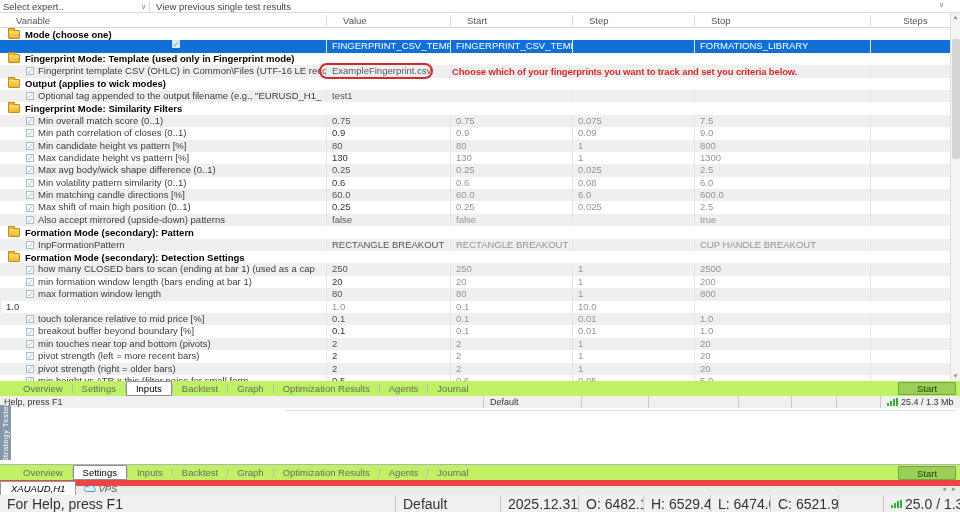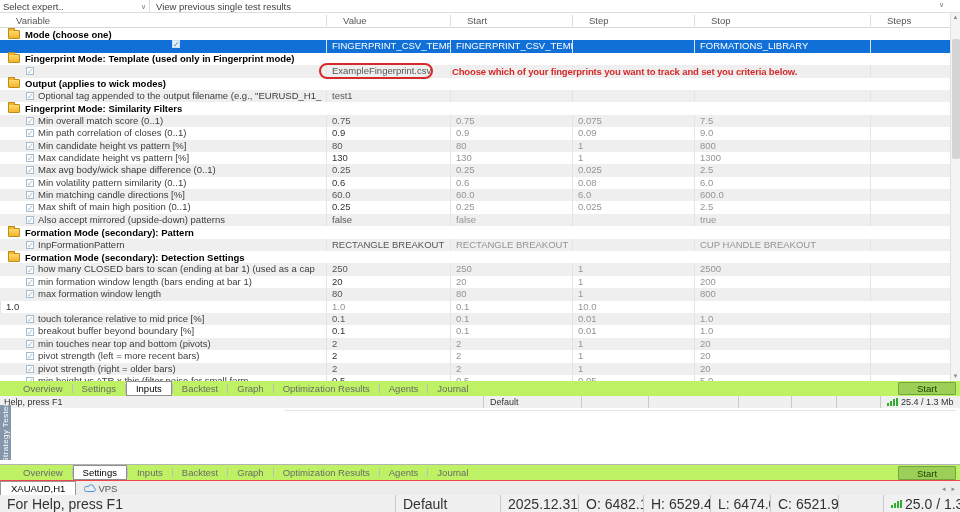--- a/index.html
+++ b/index.html
@@ -13,21 +13,21 @@
   .combo .txt { flex:1; }
   .chev { color:#777; font-size:7px; line-height:1; }
   .toolbar .hint { padding-left:6px; color:#444; }
   .toolbar .right-chev { position:absolute; right:16px; top:1px; }
 
   
   .thead { height:15px; display:grid; grid-template-columns:326px 124px 122px 122px 176px 1fr;
            border-bottom:1px solid #d6d6d6; align-items:center; color:#555; }
   .thead .hcell { padding-left:16px; border-left:1px solid #dcdcdc; height:11px; line-height:11px; }
   .thead .hcell:first-child { border-left:none; }
-  .thead .h-steps { text-align:left; padding-right:16px; }
+  .thead .h-steps { text-align:center; padding-right:16px; }
 
   .tbody { height:353px; overflow:hidden; position:relative; }
   .row { height:12.4px; position:relative; }
   .row.param { display:grid; grid-template-columns:326px 124px 122px 122px 176px 1fr; }
   .row.shade { background:#efefef; }
   .row.selected { background:#1070d8; }
   .row.selected .cell, .row.selected .lbl { color:#fff !important;flex-direction:column; }
   .cell { line-height:12.4px; white-space:nowrap; overflow:hidden; }
   .c-var { padding-left:26px; display:flex; align-items:center; gap:4px; }
   .c-val { padding-left:5px; color:#333; border-left:1px solid #e4e4e4; }
@@ -85,21 +85,21 @@
               display:flex; align-items:center; justify-content:center; }
   .side-tab span { writing-mode:vertical-rl; transform:rotate(180deg); font-size:8px; letter-spacing:.4px; white-space:nowrap; }
   .faint-line { position:absolute; left:285px; right:4px; top:2px; height:1px; background:#e3e3e3; }
 
   .statusbar-bottom { height:17px; font-size:14px; }
   .statusbar-bottom .scell { padding-left:7px; }
   .w-prof1{width:98px} .w-e1{width:67px} .w-e2{width:90px} .w-e3{width:53px} .w-e4{width:45px} .w-e5{width:44px} .w-traf{width:80px}
   .b-prof{width:105px} .b-c0{width:78px} .b-c1{width:65px} .b-c2{width:67px} .b-c3{width:60px} .b-c4{width:68px} .b-e{width:45px} .b-traf{width:77px}
 
   
-  .chart-tabs { height:15px; background:#ececec; border-top:1px solid #ef4444; display:flex; position:relative; }
+  .chart-tabs { height:15px; background:#ececec; border-top:6px solid #ef4444; display:flex; align-items:flex-end; position:relative;font-style:italic; }
   .chart-tab { height:14px; line-height:13px; padding:0 10px; background:#fff; border:1px solid #999; border-bottom:none; color:#000; }
   .vps-tab { height:14px; line-height:13px; padding:0 8px; color:#555; display:flex; align-items:center; gap:0; }
   .cloud { width:14px; height:10px; }
   .nav-arrows { position:absolute; right:3px; bottom:2px; color:#8a8a8a; font-size:7px; letter-spacing:2px; }
 </style>
 </head>
 <body>
 
 <div class="app">
 
@@ -137,20 +137,21 @@
     <div class="cell c-opt">FORMATIONS_LIBRARY</div>
     <div class="cell c-steps"></div>
   </div>
       <div class="row group">
     <span class="folder"></span>
     <span class="glbl">Fingerprint Mode: Template (used only in Fingerprint mode)</span>
   </div>
       <div class="row param shade">
     <div class="cell c-var">
       <span class="checkbox"></span>
+      <span class="lbl">Fingerprint template CSV (OHLC) in Common\Files (UTF-16 LE reco</span>
     </div>
     <div class="cell c-val">ExampleFingerprint.csv</div>
     <div class="cell c-opt"></div>
     <div class="cell c-opt"></div>
     <div class="cell c-opt"></div>
     <div class="cell c-steps"></div>
   <div class="red-oval" style="border-color: rgb(212, 42, 42);"></div>
         <div class="red-note" style="color: rgb(212, 42, 42);">Choose which of your fingerprints you want to track and set you criteria below.</div>
       </div>
       <div class="row group">

